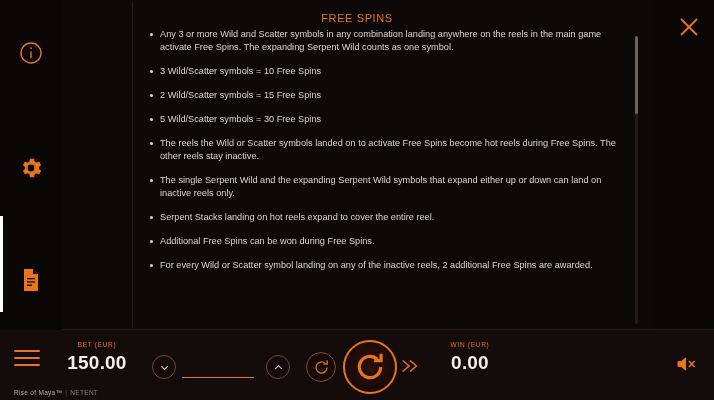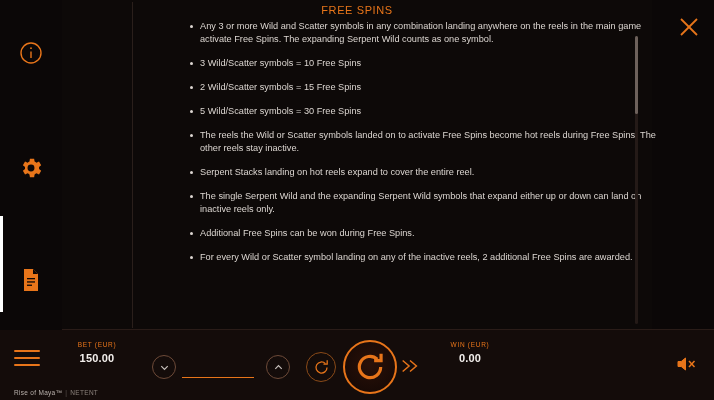--- a/index.html
+++ b/index.html
@@ -67,41 +67,40 @@
     height: 330px;
     background: #0d0908;
     box-sizing: border-box;
     padding: 0;
   }
   .panel-title {
     text-align: center;
     color: #e8751a;
     font-size: 11px;
     letter-spacing: 0.6px;
-    padding-top: 4px;
+    padding-top: 12px;
     padding-bottom: 6px;
     font-weight: normal;
     margin: 0;
   }
   .divider {
     position: absolute;
     left: 70px;
     top: 2px;
     width: 1px;
     height: 326px;
     background: #2a1f1b;
   }
   .list-wrap {
     position: absolute;
     left: 70px;
-    top: 20px;
+    top: 28px;
     width: 506px;
     height: 290px;
     overflow: hidden;
-    padding-left: 40px;
   }
   ul.bullets {
     list-style: none;
     margin: 0;
     padding: 0 16px 0 18px;
   }
   ul.bullets li {
     position: relative;
     font-size: 9.2px;
     line-height: 13px;
@@ -182,21 +181,21 @@
     text-align: center;
   }
   .stat .lbl {
     font-size: 6.5px;
     color: #e8751a;
     letter-spacing: 0.7px;
     margin-bottom: 4px;
     white-space: nowrap;
   }
   .stat .val {
-    font-size: 11px;
+    font-size: 19px;
     color: #f3efec;
     font-weight: bold;
     letter-spacing: 0.2px;
     white-space: nowrap;
   }
   #bet-stat { left: 52px; width: 90px; }
   #coin-stat { left: 172px; width: 90px; }
   #win-stat { left: 430px; width: 80px; }
   #balance-stat { left: 512px; width: 110px; }
 
@@ -320,22 +319,22 @@
     <div class="divider"></div>
     <h1 class="panel-title">FREE SPINS</h1>
 
     <div class="list-wrap">
       <ul class="bullets">
         <li>Any 3 or more Wild and Scatter symbols in any combination landing anywhere on the reels in the main game activate Free Spins. The expanding Serpent Wild counts as one symbol.</li>
         <li>3 Wild/Scatter symbols = 10 Free Spins</li>
         <li>2 Wild/Scatter symbols = 15 Free Spins</li>
         <li>5 Wild/Scatter symbols = 30 Free Spins</li>
         <li>The reels the Wild or Scatter symbols landed on to activate Free Spins become hot reels during Free Spins. The other reels stay inactive.</li>
+        <li>The single Serpent Wild and the expanding Serpent Wild symbols that expand either up or down can land on inactive reels only.</li>
         <li>Serpent Stacks landing on hot reels expand to cover the entire reel.</li>
-        <li>The single Serpent Wild and the expanding Serpent Wild symbols that expand either up or down can land on inactive reels only.</li>
         <li>Additional Free Spins can be won during Free Spins.</li>
         <li>For every Wild or Scatter symbol landing on any of the inactive reels, 2 additional Free Spins are awarded.</li>
 
       </ul>
     </div>
 
     <div class="scroll-track">
       <div class="scroll-thumb"></div>
     </div>
   </div>

